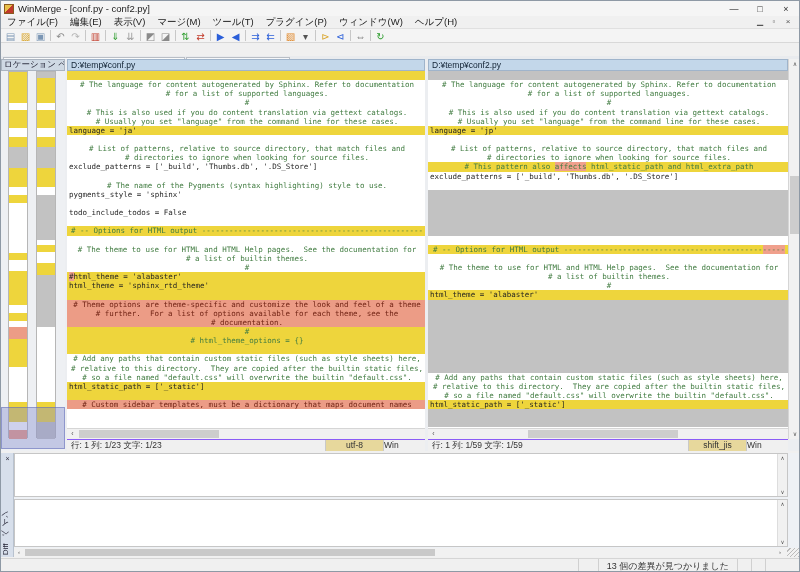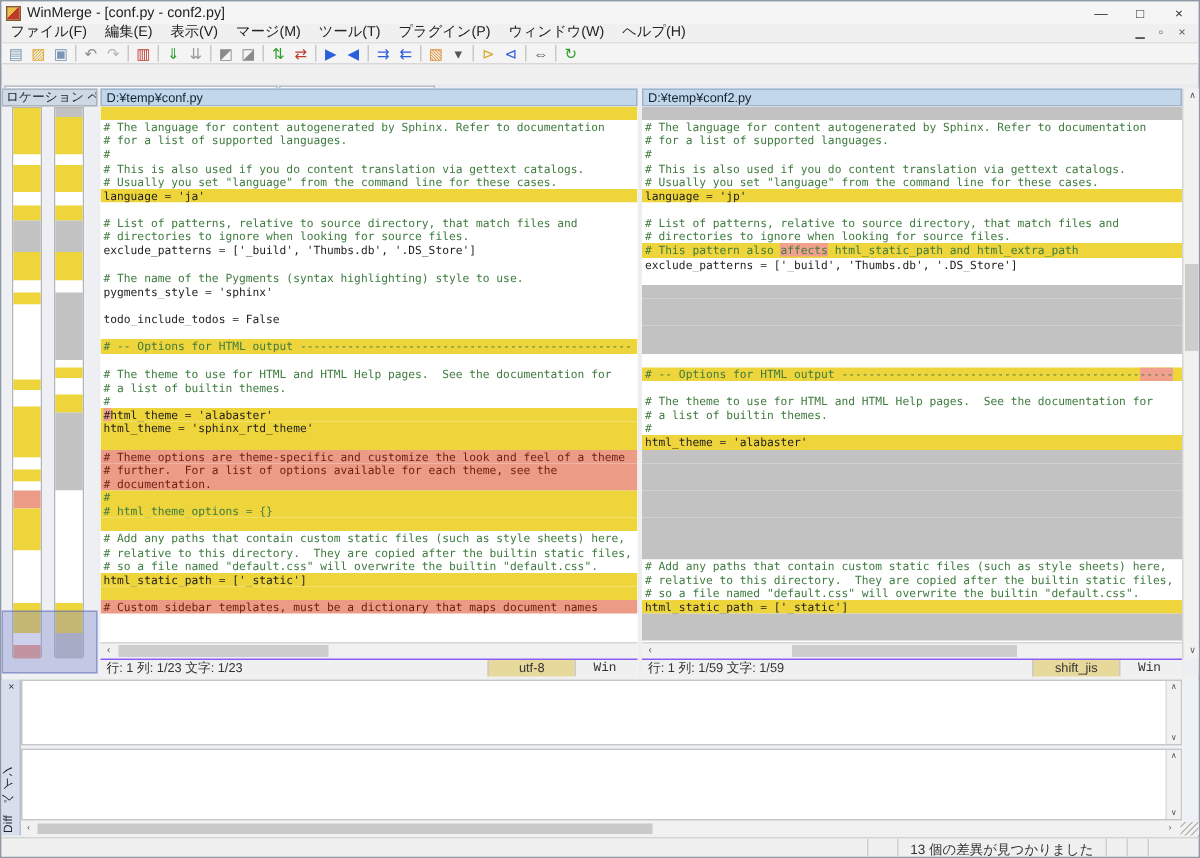--- a/index.html
+++ b/index.html
@@ -38,31 +38,31 @@
 .seg{width:100%;}
 .seg-y{background:var(--diff);} .seg-g{background:var(--missing);} .seg-w{background:#fff;} .seg-s{background:var(--del);}
 .viewport{position:absolute;left:0;top:348px;width:64px;height:42px;background:rgba(125,135,205,.38);border:1px solid rgba(90,100,180,.5);}
 .pane{position:absolute;top:0;height:392px;background:#fff;}
 .pane.left{left:66px;width:358px;}
 .pane.right{left:427px;width:360px;}
 .fhdr{height:12px;background:var(--hdr);border:1px solid #9fb4cb;font-size:8.5px;color:#123;line-height:11px;padding-left:3px;white-space:nowrap;overflow:hidden;}
 .code{position:absolute;left:0;top:12px;right:0;height:357px;background:#fff;overflow:hidden;}
 .line{height:9.15px;line-height:9.2px;font-family:"DejaVu Sans Mono","Liberation Mono",monospace;font-size:7.5px;white-space:pre;overflow:hidden;padding-left:2px;color:#1f1f1f;}
 .bg-w{background:#fff;} .bg-y{background:var(--diff);} .bg-g{background:var(--missing);} .bg-s{background:var(--del);}
-.cm{color:var(--cm);} .co{color:#1f1f1f;}
+.cm{color:var(--cm);text-align:center;} .co{color:#1f1f1f;}
 .bg-s.cm{color:#6d1f10;}
 .line .wd{background:var(--wd);}
 .hscroll{position:absolute;left:0;right:0;top:369px;height:11px;background:#f1f1f1;border-top:1px solid #d5d5d5;}
 .harrow{position:absolute;left:0;top:0;width:11px;height:10px;font-size:7px;color:#555;text-align:center;line-height:10px;}
 .hthumb{position:absolute;top:1px;height:8px;background:#cdcdcd;}
 .pstatus{position:absolute;left:0;right:0;top:380px;height:12px;background:#f0f0f0;border-top:1px solid #8b5cf6;display:flex;align-items:center;font-size:8.5px;color:#333;}
 .pstatus .pos{padding-left:4px;white-space:nowrap;}
 .pstatus .sp{flex:1;}
 .pstatus .enc{width:58px;background:#e7d89c;border-left:1px solid #c9c9c9;text-align:center;height:100%;line-height:11px;}
-.pstatus .eol{width:28px;border-left:1px solid #c9c9c9;text-align:right;height:100%;line-height:11px;margin-right:14px;font-family:Liberation Mono, monospace;}
+.pstatus .eol{width:28px;border-left:1px solid #c9c9c9;text-align:left;height:100%;line-height:11px;margin-right:14px;}
 .vscroll{position:absolute;left:787px;top:0;width:13px;height:380px;background:#f1f1f1;border-left:1px solid #d5d5d5;}
 .vscroll .up,.vscroll .dn{position:absolute;left:0;width:12px;height:10px;font-size:6px;color:#555;text-align:center;line-height:10px;}
 .vscroll .up{top:0;} .vscroll .dn{bottom:0;}
 .vthumb{position:absolute;left:1px;top:117px;width:10px;height:58px;background:#cdcdcd;}
 
 .diffpane{position:absolute;left:0;top:452px;width:800px;height:104px;background:#eef1f5;}
 .dstrip{position:absolute;left:0;top:0;width:13px;height:104px;background:#d7dfeb;border-right:1px solid #b8c2cf;}
 .dclose{position:absolute;left:1px;top:1px;width:11px;height:10px;font-size:7px;text-align:center;line-height:10px;color:#334;}
 .dlabel{position:absolute;left:0;bottom:2px;width:13px;writing-mode:vertical-rl;transform:rotate(180deg);font-size:8px;color:#223;text-align:left;white-space:nowrap;}
 .dbox{position:absolute;left:13px;width:774px;background:#fff;border:1px solid #c6c6c6;}

